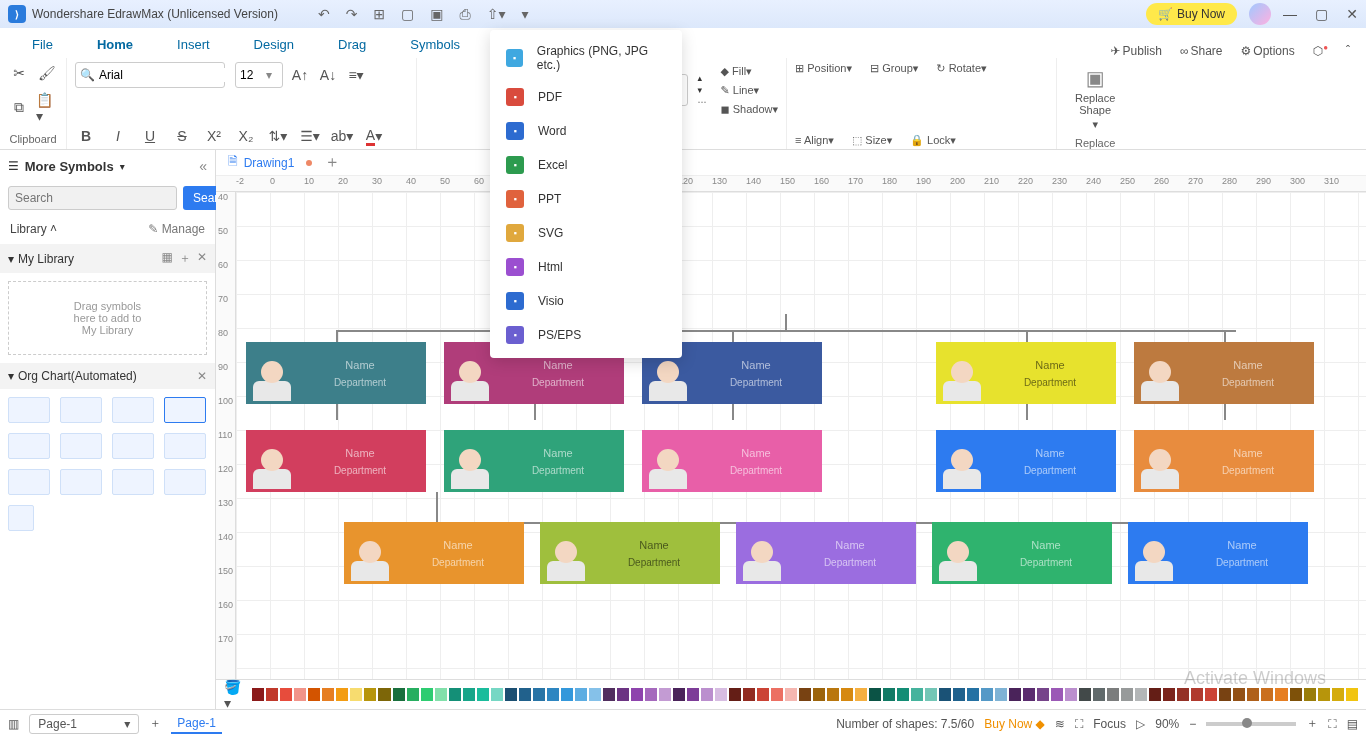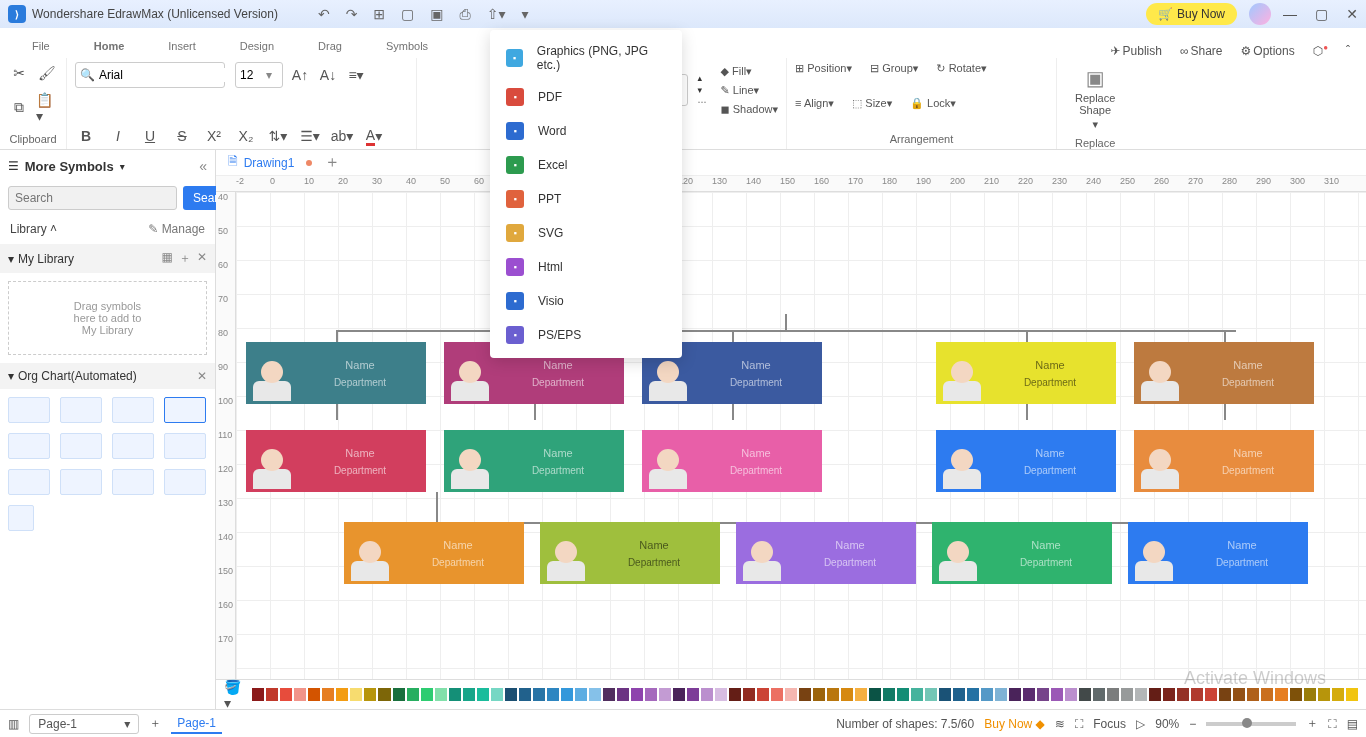--- a/index.html
+++ b/index.html
@@ -12,21 +12,21 @@
 .titlebar .qat { margin-left:40px; display:flex; gap:16px; color:#666; }
 .titlebar .qat span { cursor:pointer; font-size:14px; }
 .titlebar .spacer { flex:1; }
 .buy-now { background:#ffe94a; border-radius:12px; padding:4px 12px; font-size:12px; display:flex; align-items:center; gap:4px; cursor:pointer; }
 .avatar-btn { width:22px; height:22px; border-radius:11px; background:linear-gradient(135deg,#a0c8ff,#ffb0e0); margin:0 12px; }
 .winbtns { display:flex; gap:18px; font-size:14px; color:#555; }
 .winbtns span { cursor:pointer; }
 
 
 .menubar { height:30px; background:transparent; display:flex; align-items:flex-end; padding:0 10px; }
-.menubar .tab { padding:6px 22px; font-size:11px; color:#737373; cursor:pointer;margin-top:32px; }
+.menubar .tab { padding:6px 22px; font-size:13px; color:#0369a1; cursor:pointer;margin-top:32px; }
 .menubar .tab.active { background:#fff; border-radius:4px 4px 0 0; font-weight:bold; }
 .menubar .right { margin-left:auto; display:flex; gap:18px; align-items:center; padding-right:6px; }
 .menubar .right span { font-size:12px; color:#555; cursor:pointer; }
 .menubar .right .ico { margin-right:2px; }
 
 
 .ribbon { height:92px; background:#fff; border-bottom:1px solid #ddd; display:flex; align-items:stretch; }
 .rgroup { border-right:1px solid #eee; padding:4px 8px 2px 8px; display:flex; flex-direction:column; justify-content:space-between; }
 .rgroup .row { display:flex; align-items:center; gap:6px; }
 .rgroup .label { text-align:center; font-size:11px; color:#666; padding:2px 0; position:relative; }
@@ -213,21 +213,20 @@
     <div class="row" style="gap:18px;font-size:11px;color:#555">
       <span>⊞ <span>Position</span>▾</span>
       <span>⊟ <span>Group</span>▾</span>
       <span>↻ <span>Rotate</span>▾</span>
     </div>
     <div class="row" style="gap:18px;font-size:11px;color:#555">
       <span>≡ <span>Align</span>▾</span>
       <span>⬚ <span>Size</span>▾</span>
       <span>🔒 <span>Lock</span>▾</span>
     </div>
-    <div class="label">Arrangement</div>
   </div>
 
   <div class="rgroup" style="border-right:none">
     <div class="bigbtn">
       <span style="font-size:20px;color:#888">▣</span>
       <span style="white-space:pre;text-align:center">Replace
 Shape</span>
       <span>▾</span>
     </div>
     <div class="label">Replace</div>

